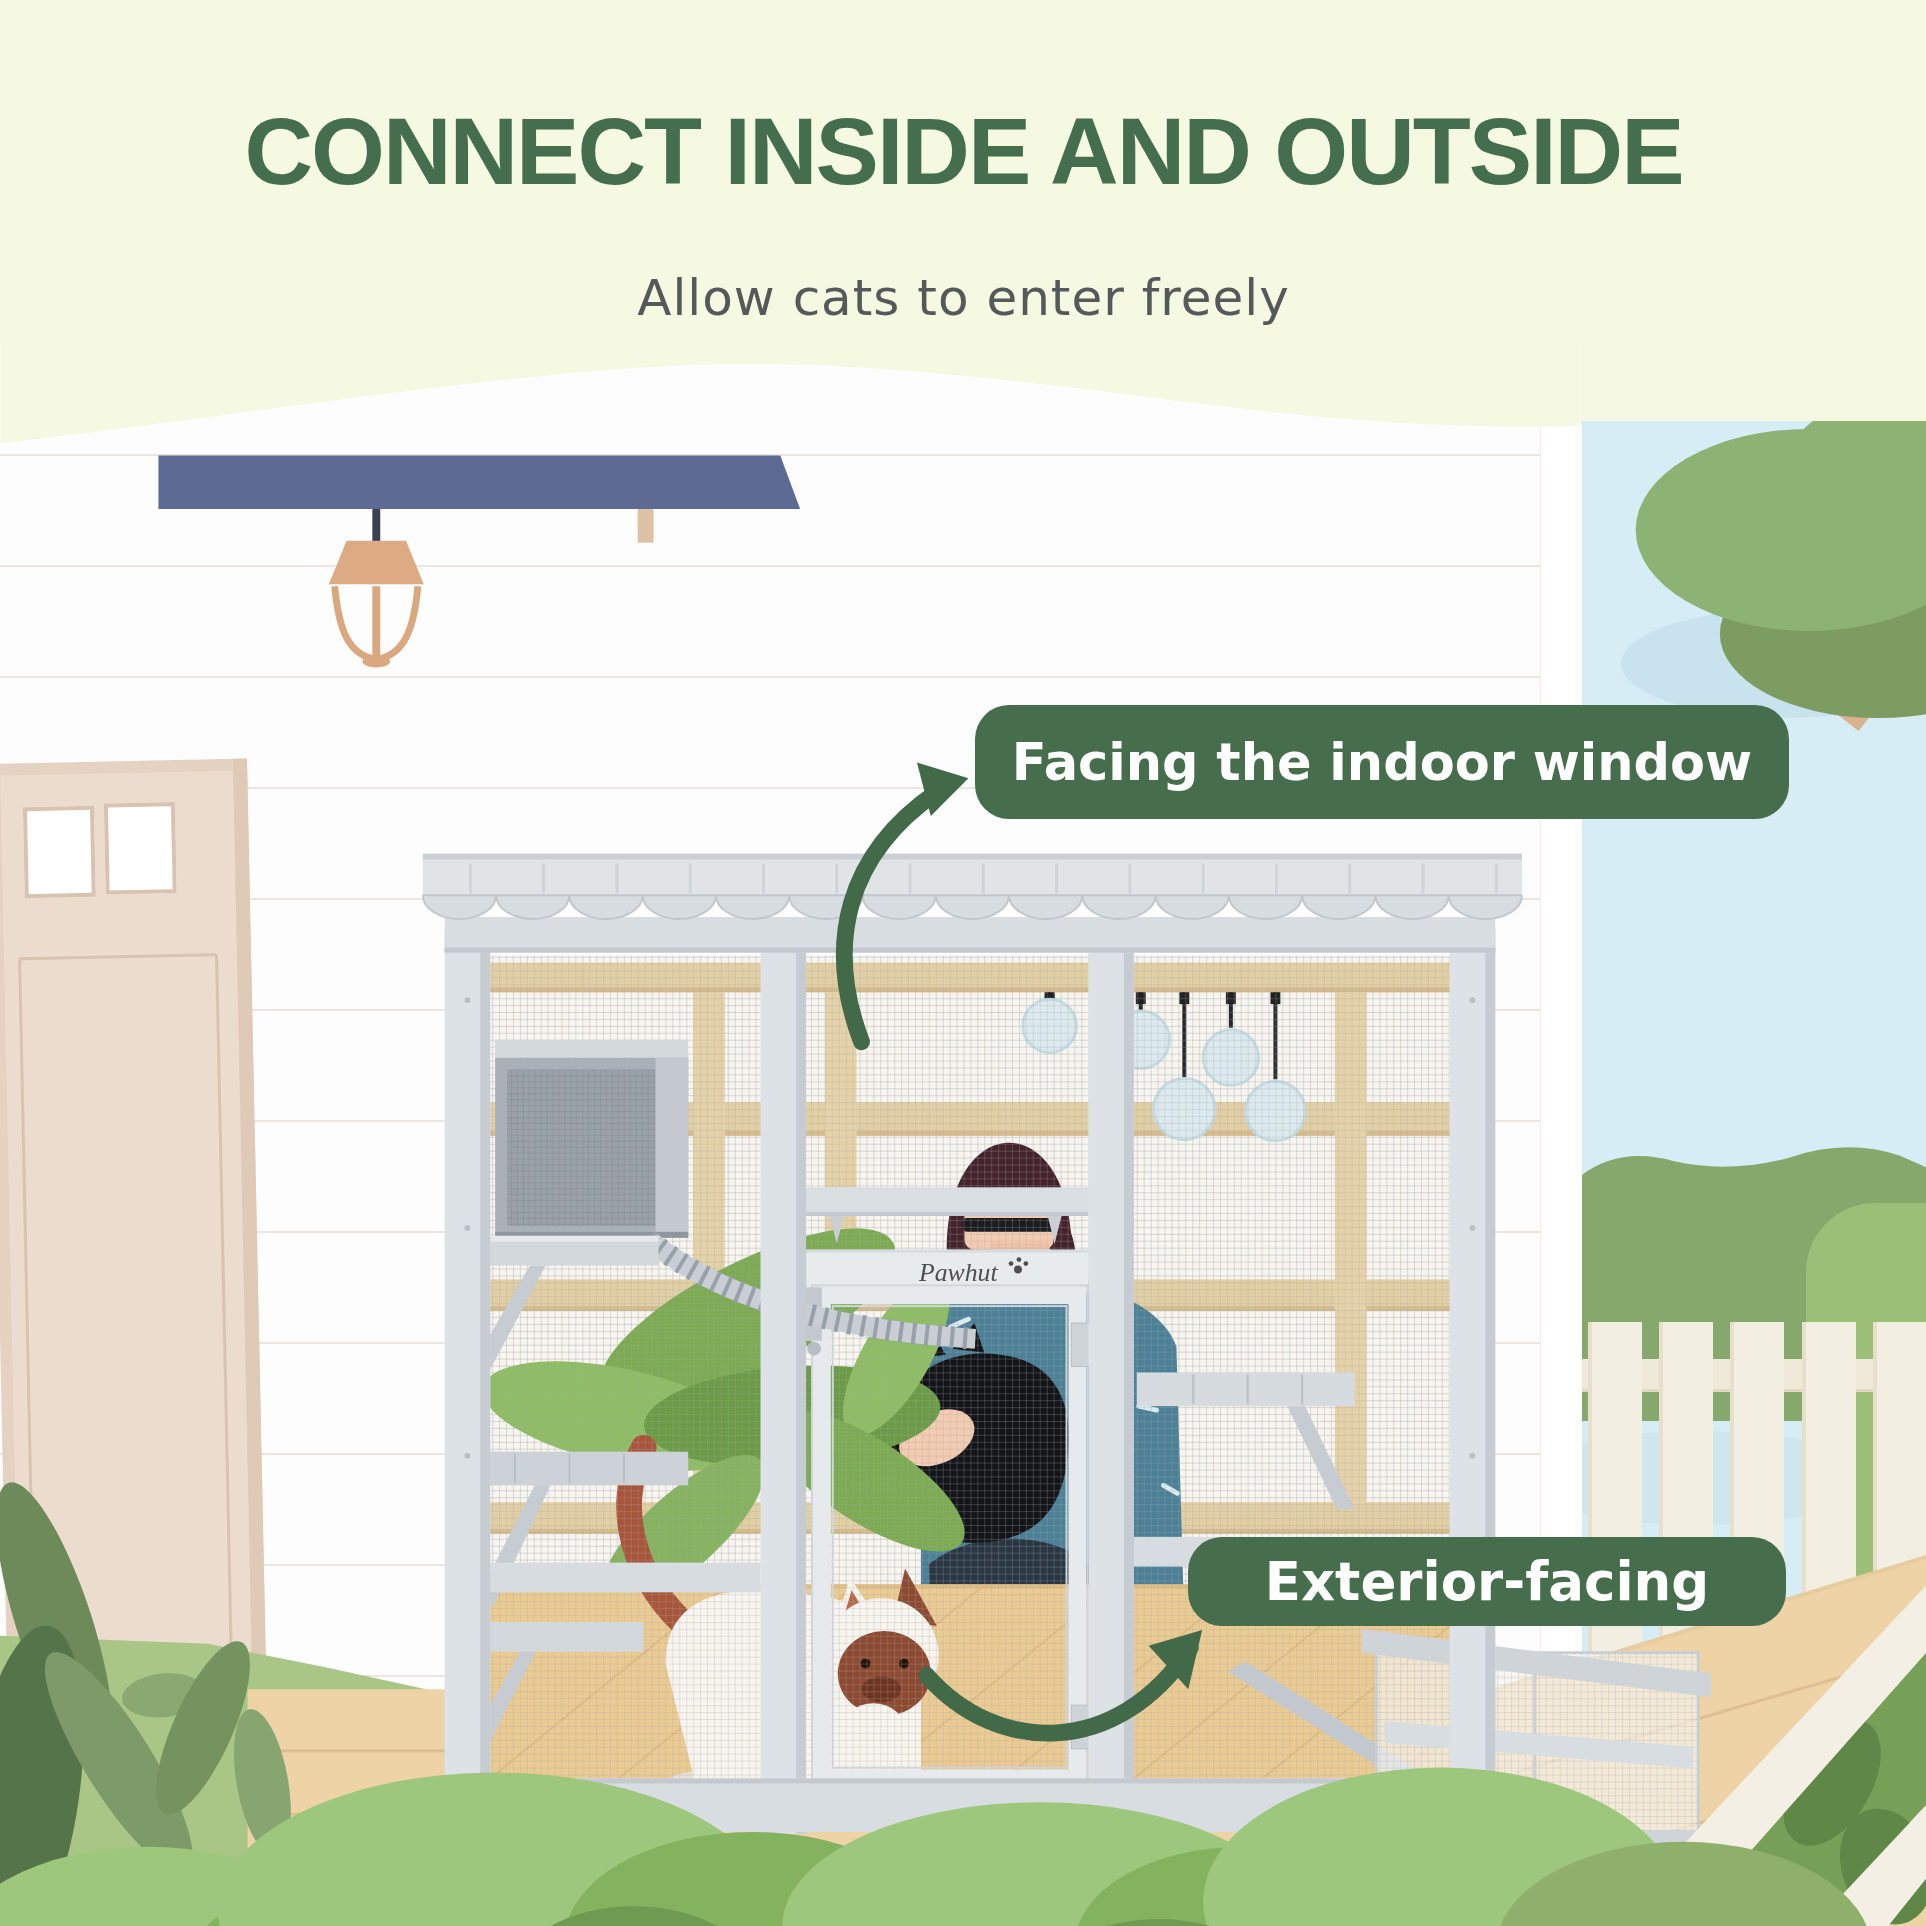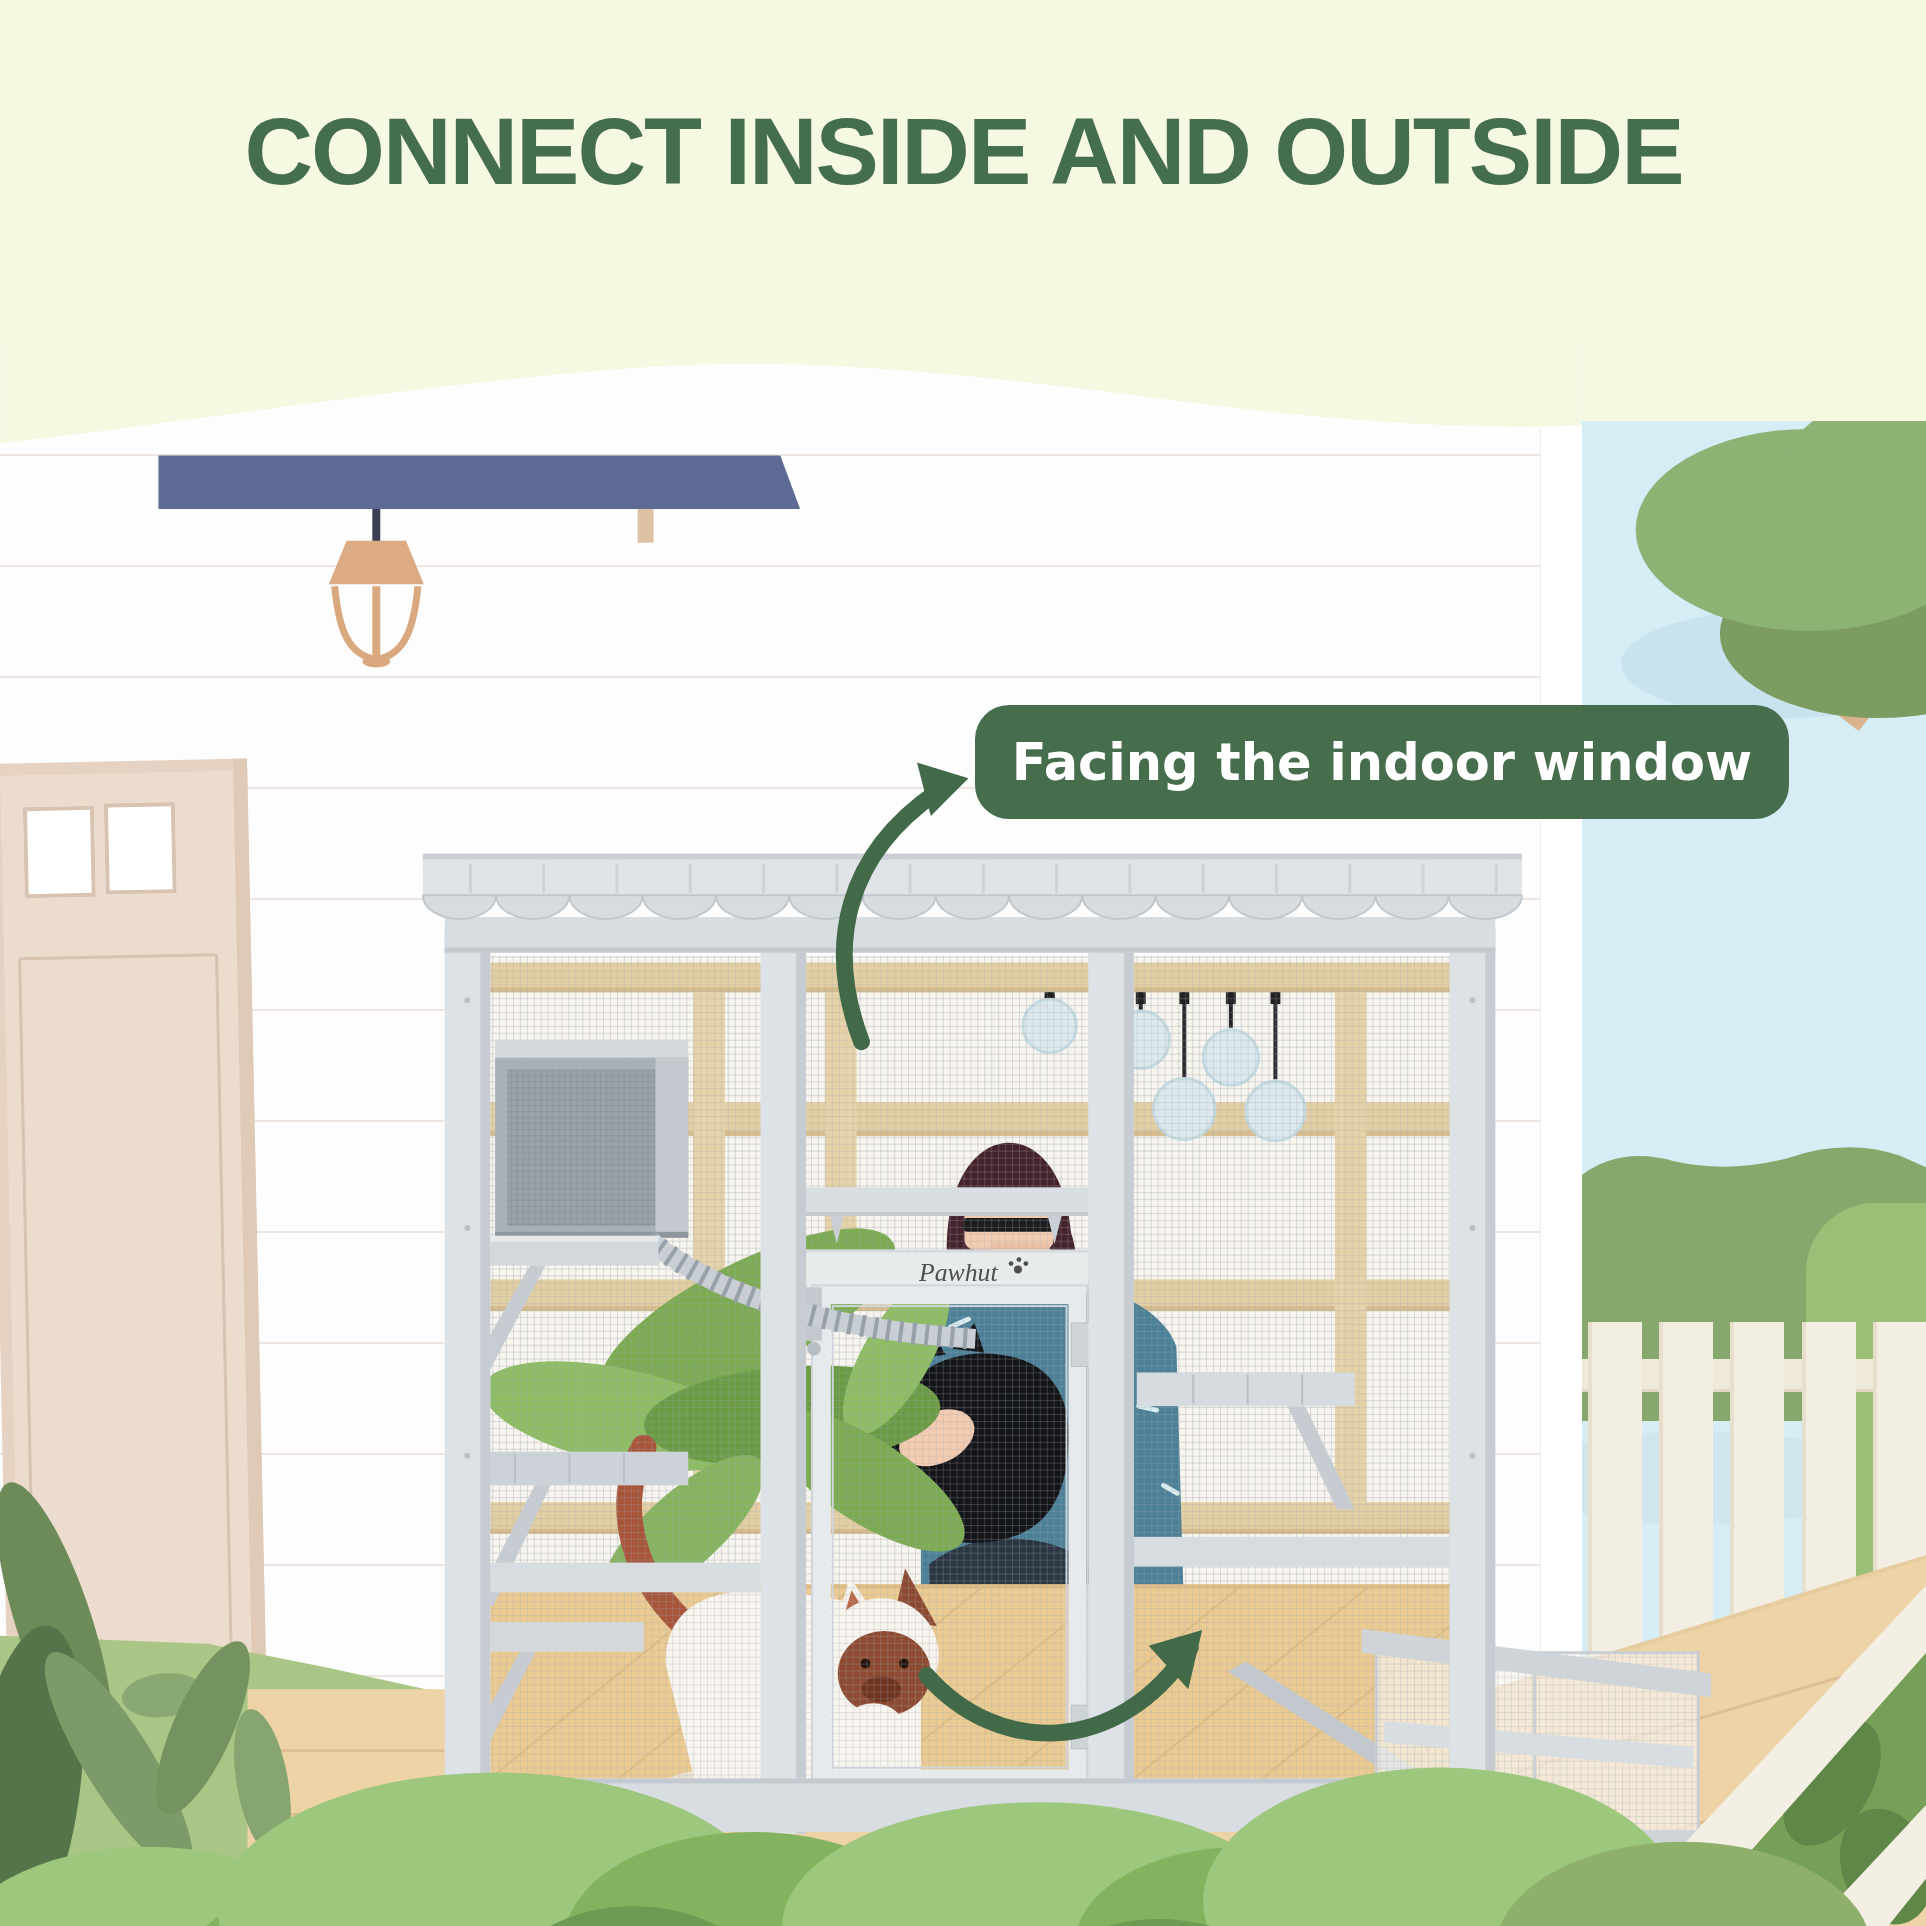--- a/index.html
+++ b/index.html
@@ -367,19 +367,23 @@
       <ellipse cx="1050" cy="1945" rx="260" ry="125" fill="#9dc77c"></ellipse>
       <ellipse cx="1255" cy="1965" rx="170" ry="100" fill="#84b35f"></ellipse>
       <ellipse cx="1455" cy="1920" rx="240" ry="135" fill="#9dc77c"></ellipse>
       <ellipse cx="1700" cy="1970" rx="190" ry="110" fill="#8fb06b"></ellipse>
       <ellipse cx="640" cy="1995" rx="120" ry="70" fill="#6f9a52"></ellipse>
       <ellipse cx="1170" cy="1998" rx="110" ry="60" fill="#6f9a52"></ellipse>
     </g>
   </svg>
 
   <div class="abs title">CONNECT INSIDE AND OUTSIDE</div>
+  <div class="abs subtitle">Allow cats to enter freely</div>
 
   <div class="abs badge badge-indoor">
     <span>Facing the indoor window</span>
   </div>
+  <div class="abs badge badge-exterior">
+    <span>Exterior-facing</span>
+  </div>
 
 </div>
 
 
 </body></html>

